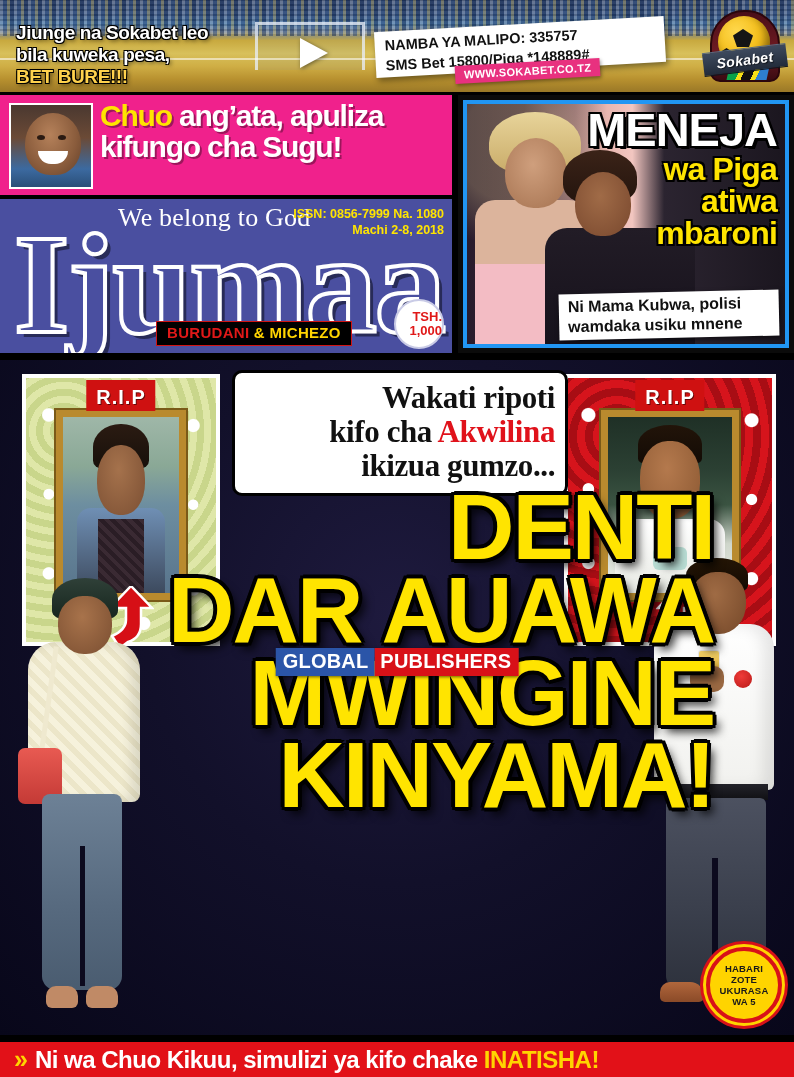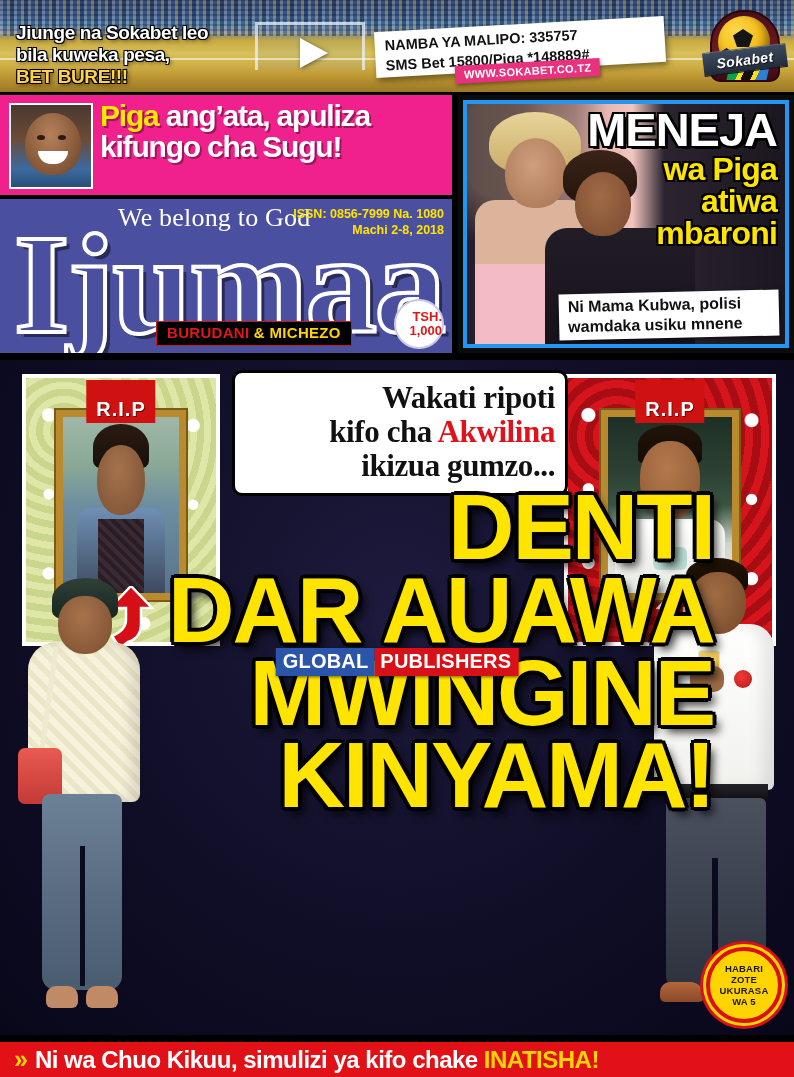--- a/index.html
+++ b/index.html
@@ -321,21 +321,21 @@
     background: linear-gradient(to bottom, #1f3026 0%, #2b4033 30%, #3b5442 50%, #cfd6cb 72%, #eef0ea 100%);
   }
   .rp-boy .hair { position:absolute; left:24%; top:5%; width:52%; height:22%; border-radius:50% 50% 14% 14%; background: linear-gradient(#221409,#120b05); }
   .rp-boy .face { position:absolute; left:26%; top:14%; width:48%; height:44%; border-radius:46% 46% 46% 46%; background: radial-gradient(ellipse at 45% 35%, #b4794d, #8b5832); }
   .rp-boy .shirt { position:absolute; left:6%; top:58%; width:88%; height:42%; background: linear-gradient(#ffffff,#e8eae4); border-radius:16px 16px 0 0;}
   .rp-boy .bow { position:absolute; left:36%; top:74%; width:28%; height:13%; background:#b9ddd4; border-radius:6px; }
   .rip-tag {
     position: absolute; top: 2px; left: 50%; transform: translateX(-50%);
     background: #cf1111; color: #ffffff;
     font-weight: 900; font-size: 20px; letter-spacing: 1px;
-    padding: 18px 10px 2px 10px;
+    padding: 6px 10px 2px 10px;
     text-shadow: 1px 1px 0 rgba(0,0,0,.5);
     z-index: 4;
   }
   .rip-arrow { position: absolute; width: 46px; height: 62px; z-index: 5; }
   .rip-arrow.left { left: 108px; top: 226px; }
   .rip-arrow.right { right: 92px; top: 226px; }
 
   
   .kicker {
     position: absolute; left: 232px; top: 10px; width: 336px;
@@ -483,21 +483,21 @@
 
   <div class="faiza-strip">
     <div class="faiza-photo">
       <div class="fp-face"></div>
       <div class="fp-eye l"></div>
       <div class="fp-eye r"></div>
       <div class="fp-smile"></div>
     </div>
     <div class="faiza-head">
       <div>
-        <span class="hl">Piga</span><span> ang’ata, apuliza</span>
+        <span class="hl">Chuo</span><span> ang’ata, apuliza</span>
       </div>
       <div>kifungo cha Sugu!</div>
     </div>
   </div>
 
   <div class="masthead">
     <div class="mh-slogan">We belong to God</div>
     <div class="mh-issn">
       <div>ISSN: 0856-7999  Na. 1080</div>
       <div>Machi 2-8, 2018</div>

